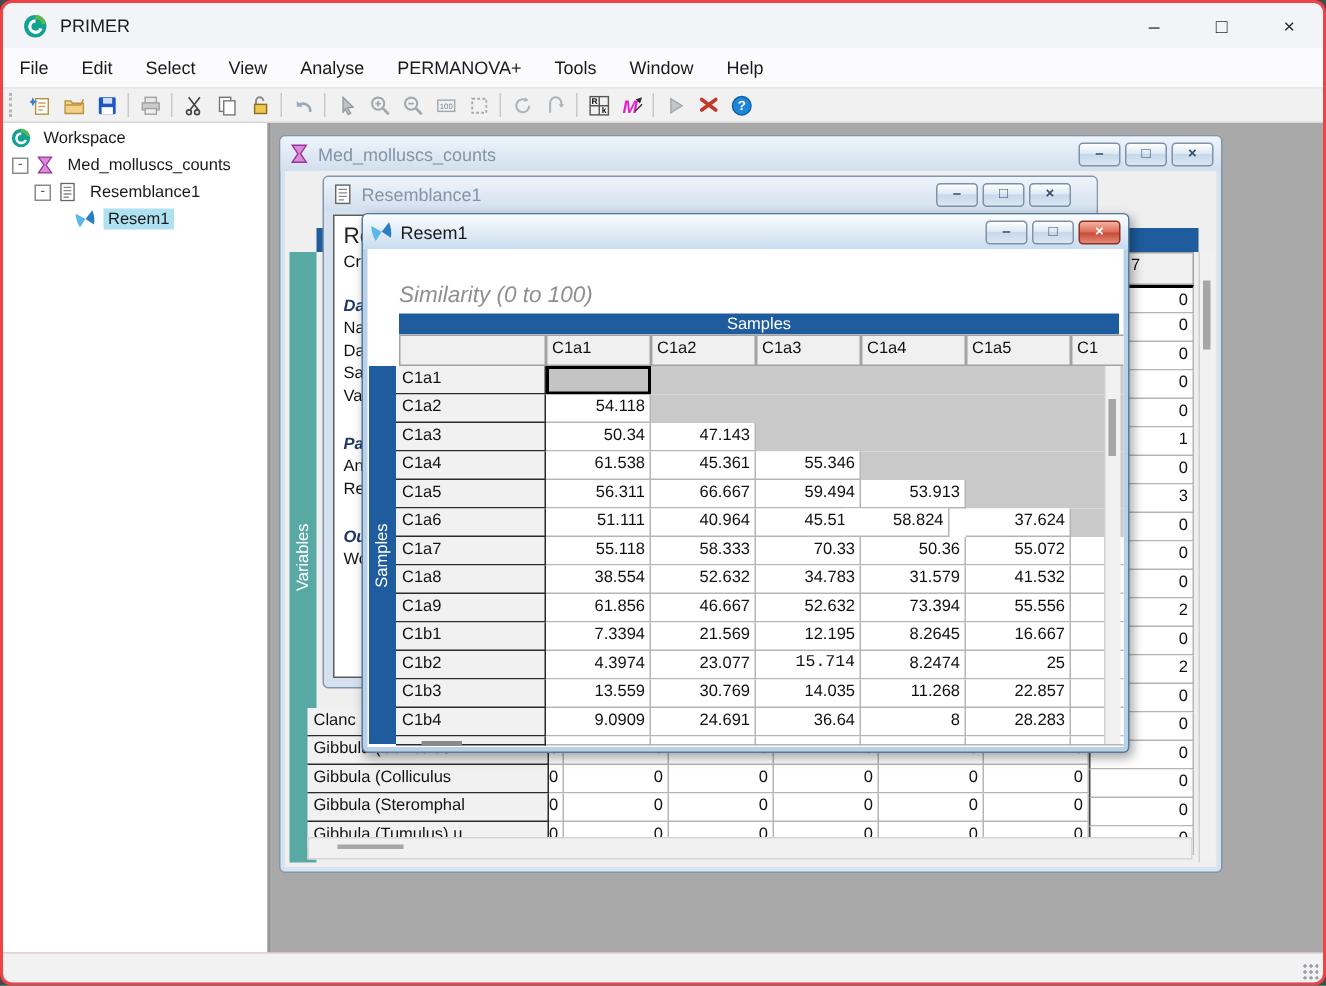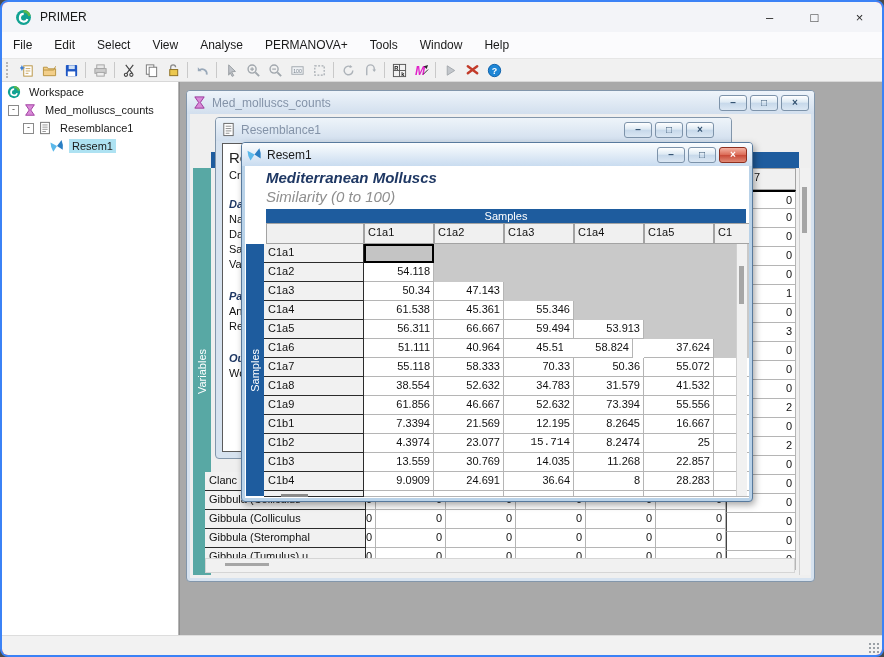--- a/index.html
+++ b/index.html
@@ -1,16 +1,16 @@
 <!DOCTYPE html>
 <html><head>
 <meta charset="utf-8">
 <style>
   html,body{margin:0;padding:0;background:#4a4a4a;font-family:"Liberation Sans",sans-serif;}
-  #app{position:relative;width:880px;height:653px;border:2px solid #3b82f6;border-radius:8px;
+  #app{position:relative;width:880px;height:653px;border:2px solid #ef4444;border-radius:8px;
        overflow:hidden;background:#be185d;box-sizing:content-box;}
   
   #titlebar{height:30px;display:flex;align-items:center;background:#f3f4f8;}
   #titlebar .app-title{font-size:12px;color:#1a1a1a;margin-left:8px;}
   #titlebar .logo{width:17px;height:17px;margin-left:13px;display:inline-flex;}
   .mwb{width:45px;height:29px;display:flex;align-items:center;justify-content:center;
        font-size:13px;color:#2a2a2a;}
   #win-controls{margin-left:auto;display:flex;}
   #menubar{height:26px;display:flex;align-items:center;background:#fbfbfd;font-size:12px;color:#1a1a1a;}
   .menu-item{padding:3px 11px;}
@@ -422,21 +422,20 @@
               </svg>
             </span>
           <span>Resem1</span>
           <span class="wbtns">
             <span class="wbtn">–</span>
             <span class="wbtn">□</span>
             <span class="wbtn close-active">×</span>
           </span>
         </div>
         <div class="wcontent" id="resem1-content">
-            <div class="sheet-title" style="left: 21px; top: 3px;">Mediterranean Molluscs</div>
             <div class="sheet-subtitle" style="left: 21px; top: 22px;">Similarity (0 to 100)</div>
             <div class="axis-h" style="left: 21px; top: 43px; width: 480px; height: 14px;">Samples</div>
             <div class="cell hdr" style="left: 21px; top: 57px; width: 98px; height: 21px;"></div>
             <div class="cell hdr" style="left: 119px; top: 57px; width: 70px; height: 21px;">C1a1</div>
             <div class="cell hdr" style="left: 189px; top: 57px; width: 70px; height: 21px;">C1a2</div>
             <div class="cell hdr" style="left: 259px; top: 57px; width: 70px; height: 21px;">C1a3</div>
             <div class="cell hdr" style="left: 329px; top: 57px; width: 70px; height: 21px;">C1a4</div>
             <div class="cell hdr" style="left: 399px; top: 57px; width: 70px; height: 21px;">C1a5</div>
             <div class="cell hdr" style="left: 469px; top: 57px; width: 70px; height: 21px;">C1</div>
             <div class="axis-v" style="left: 1px; top: 78px; width: 18px; height: 252px;">

